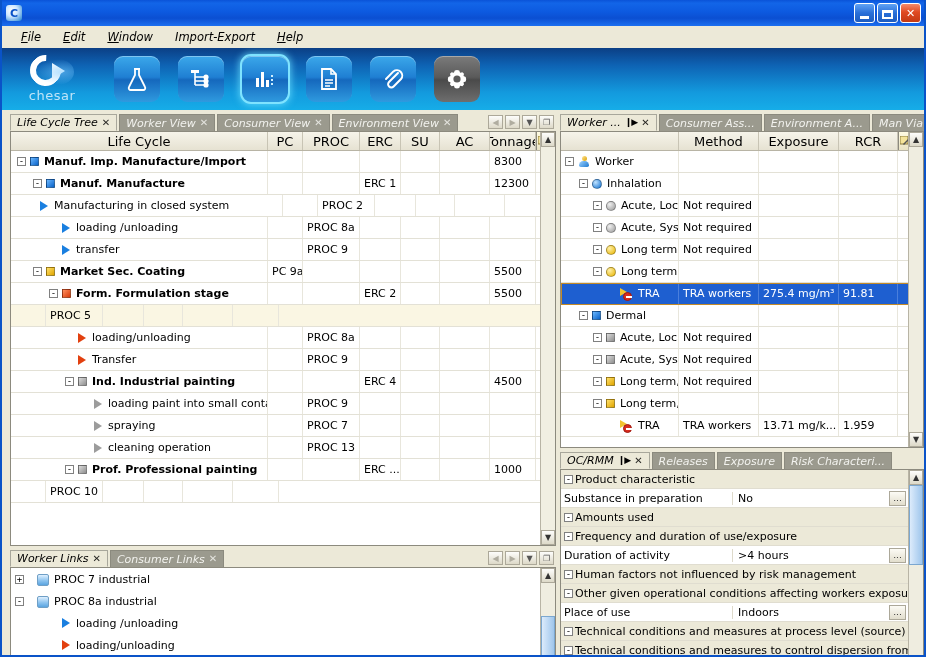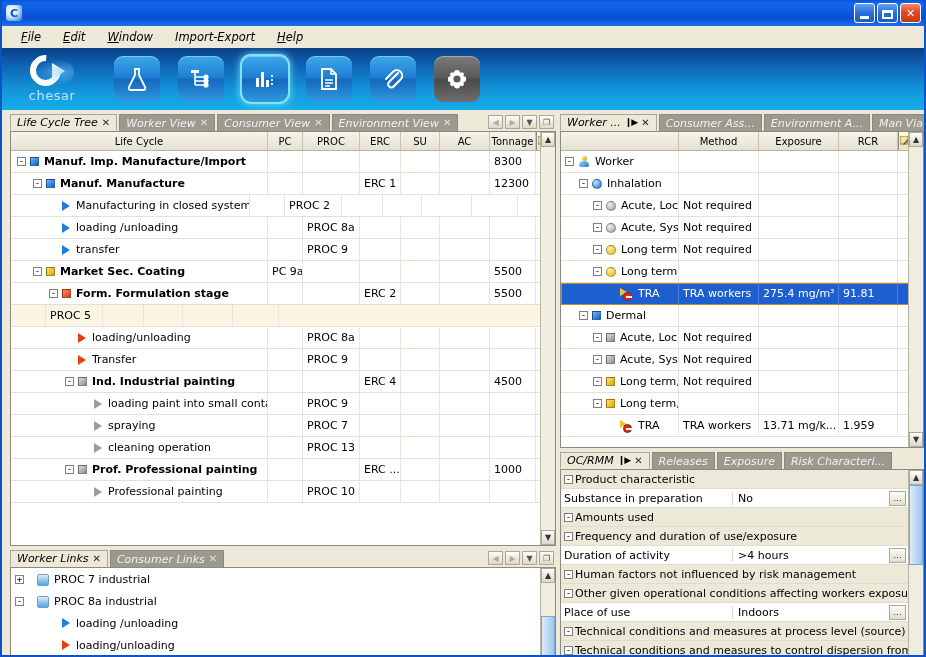--- a/index.html
+++ b/index.html
@@ -186,21 +186,21 @@
     overflow: hidden;
   }
   .thead {
     display: flex; height: 19px;
     background: #ece9d8;
     border-bottom: 1px solid #b8b4a5;
   }
   .th {
     border-right: 1px solid #c8c4b4;
     display: flex; align-items: center; justify-content: center;
-    font-size: 10px; color: #000;
+    font-size: 13px; color: #000;
     overflow: hidden; white-space: nowrap;
     background: linear-gradient(180deg,#f6f4ea,#e6e2d2);
   }
   .th.corner {
     background: linear-gradient(180deg,#fffbe2,#e9e3c4);
     border-left: 1px solid #8c8a7e;
   }
   .rows { position: absolute; left:0; right:0; top:19px; bottom:0; overflow: hidden; background:#fff;}
   .row { display: flex; height: 22px; border-bottom: 1px solid #e3e1d6; }
   .cell {
@@ -440,21 +440,21 @@
                 <span class="bold">Manuf. Manufacture</span>
               </div>
               <div class="cell" style="width:35px"></div>
               <div class="cell" style="width:57px"></div>
               <div class="cell" style="width:41px">ERC 1</div>
               <div class="cell" style="width:39px"></div>
               <div class="cell" style="width:50px"></div>
               <div class="cell" style="width:46px">12300</div>
             </div>
             <div class="row">
-              <div class="cell" style="width:239px;padding-left:38px">
+              <div class="cell" style="width:272px;padding-left:16px">
                 <span class="ind" style="width:13px;display:inline-block;flex:0 0 auto"></span>
                 <span class="tri blue"></span>
                 <span class="">Manufacturing in closed system</span>
               </div>
               <div class="cell" style="width:35px"></div>
               <div class="cell" style="width:57px">PROC 2</div>
               <div class="cell" style="width:41px"></div>
               <div class="cell" style="width:39px"></div>
               <div class="cell" style="width:50px"></div>
               <div class="cell" style="width:46px"></div>
@@ -604,25 +604,20 @@
                 <span class="bold">Prof. Professional painting</span>
               </div>
               <div class="cell" style="width:35px"></div>
               <div class="cell" style="width:57px"></div>
               <div class="cell" style="width:41px">ERC ...</div>
               <div class="cell" style="width:39px"></div>
               <div class="cell" style="width:50px"></div>
               <div class="cell" style="width:46px">1000</div>
             </div>
             <div class="row">
-              <div class="cell" style="width:257px;padding-left:70px">
-                <span class="ind" style="width:13px;display:inline-block;flex:0 0 auto"></span>
-                <span class="tri gray"></span>
-                <span class="">Professional painting</span>
-              </div>
               <div class="cell" style="width:35px"></div>
               <div class="cell" style="width:57px">PROC 10</div>
               <div class="cell" style="width:41px"></div>
               <div class="cell" style="width:39px"></div>
               <div class="cell" style="width:50px"></div>
               <div class="cell" style="width:46px"></div>
             </div>
           </div>
         <div class="vsb">
           <div class="sbbtn">▲</div>

